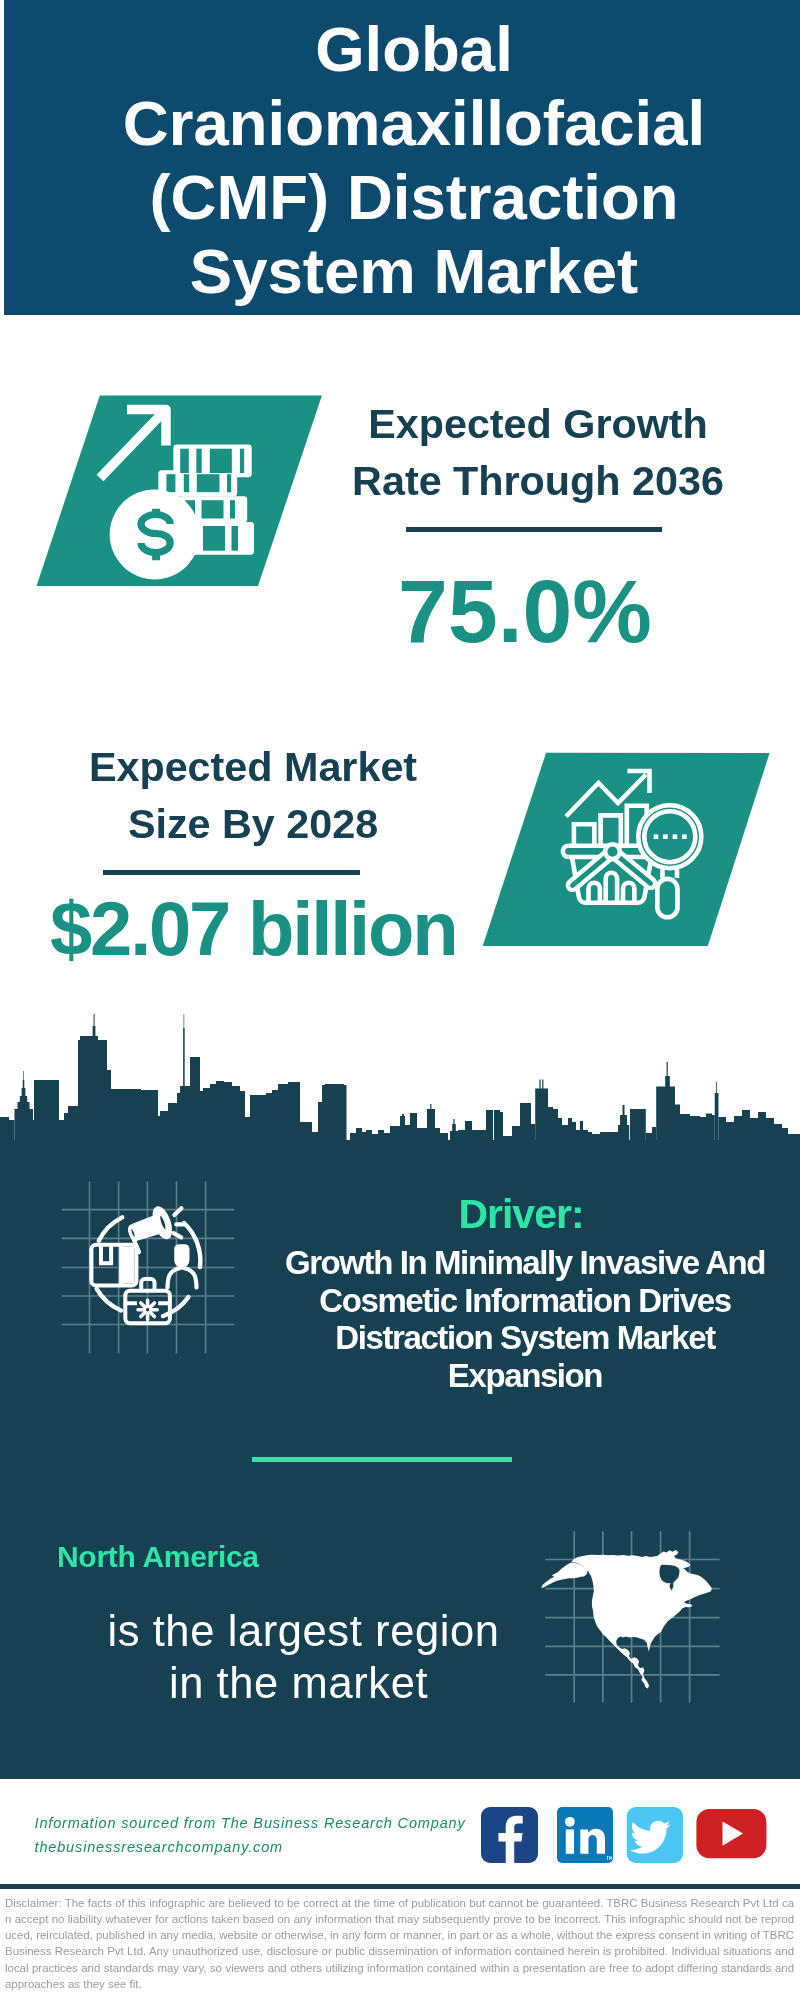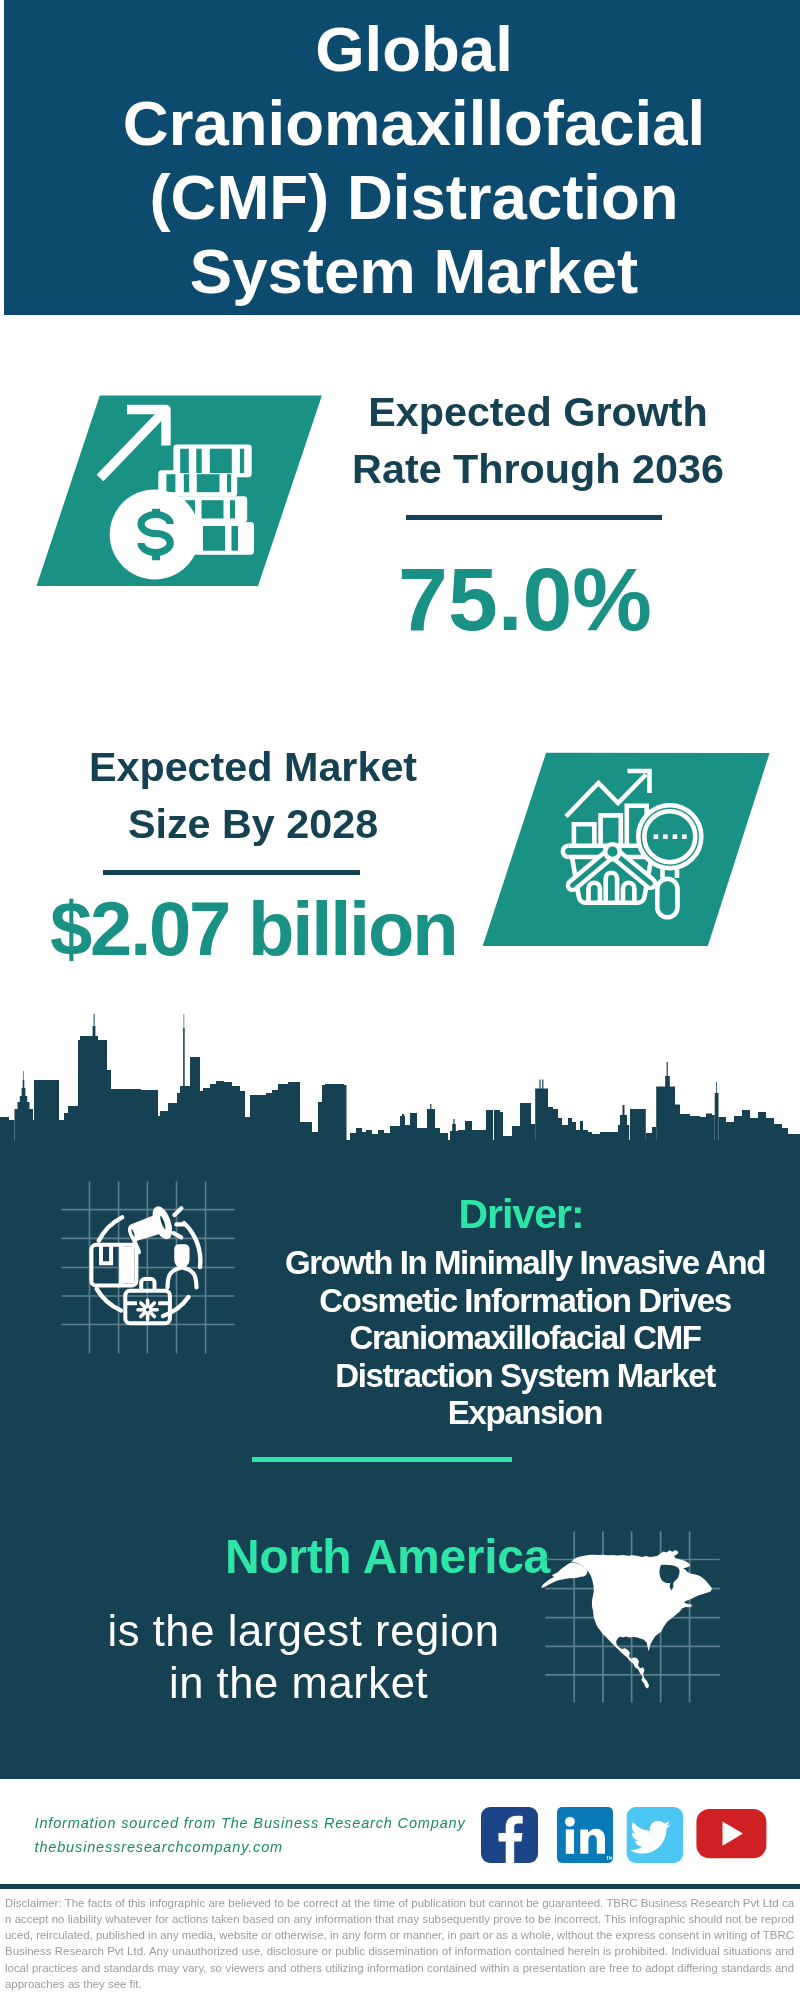--- a/index.html
+++ b/index.html
@@ -4,28 +4,28 @@
 <style>
   html,body{margin:0;padding:0;}
   body{width:800px;height:2000px;background:#fff;font-family:"Liberation Sans",sans-serif;overflow:hidden;}
   .page{position:relative;width:800px;height:2000px;background:#fff;}
   .header{position:absolute;left:4px;top:0;width:800px;height:315px;background:#0c4a6e;}
   .tl{color:#fff;font-size:63.5px;font-weight:bold;text-align:center;line-height:74px;}
   .ttl-wrap{position:absolute;left:10px;top:12px;width:800px;}
   .darkband{position:absolute;left:0;width:800px;background:#164152;}
   .para{position:absolute;}
   .para svg{display:block;}
-  .stat1-txt{position:absolute;left:338px;top:384px;width:400px;}
+  .stat1-txt{position:absolute;left:338px;top:396px;width:400px;}
   .stat2-txt{position:absolute;left:63px;top:739px;width:380px;}
   .lbl{white-space:nowrap;color:#164152;font-size:41.3px;font-weight:bold;text-align:center;line-height:57px;letter-spacing:0px;}
   .rule{height:5px;background:#164152;margin:17px auto 0px;}
   .driver-head{color:#2ee5a8;font-size:41px;font-weight:bold;text-align:center;letter-spacing:-1.0px;line-height:41px;}
   .driver-line{color:#ffffff;font-size:33px;font-weight:bold;text-align:center;letter-spacing:-1.4px;line-height:37.5px;white-space:nowrap;}
   .mint-rule{position:absolute;background:#2ee5a8;}
-  .region-head{color:#2ee5a8;font-size:48px;font-weight:bold;text-align:right;letter-spacing:-0.3px;line-height:43px;white-space:nowrap;}
+  .region-head{color:#2ee5a8;font-size:30px;font-weight:bold;text-align:left;letter-spacing:-0.3px;line-height:43px;white-space:nowrap;}
   .region-line{color:#ffffff;font-size:43.5px;font-weight:normal;text-align:center;letter-spacing:0.6px;line-height:54px;white-space:nowrap;}
   .src{color:#1a8c63;font-size:14.5px;line-height:23.5px;white-space:nowrap;letter-spacing:0.85px;font-style:italic;}
   .disc{position:absolute;left:5px;top:1895px;width:789px;color:#9c9a9c;font-size:11.45px;line-height:16.15px;text-align:justify;word-break:break-all;}
   .val{color:#1a9185;font-weight:bold;text-align:center;font-size:89.5px;line-height:89.5px;margin-top:35px;white-space:nowrap;}
 </style>
 </head>
 <body>
 
 <div class="page">
   <div class="header">
@@ -298,21 +298,20 @@
       <path d="M92.6,125.2 L92.6,144.4 M83.0,134.8 L102.2,134.8 M85.8,128.0 L99.4,141.6 M99.4,128.0 L85.8,141.6"></path>
     </g>
     <circle cx="92.6" cy="134.8" r="3.0" fill="#164152" stroke="#ffffff" stroke-width="2.6"></circle>
   </svg>
 
   <div style="position:absolute;left:261px;top:1194px;width:520px;">
     <div class="driver-head">Driver:</div>
     <div style="margin-top:9px;position:relative;left:4px;">
       <div class="driver-line">Growth In Minimally Invasive And</div>
       <div class="driver-line">Cosmetic Information Drives</div>
-      <div class="driver-line">Craniomaxillofacial CMF</div>
       <div class="driver-line">Distraction System Market</div>
       <div class="driver-line">Expansion</div>
     </div>
   </div>
   <div class="mint-rule" style="left:252px;top:1457px;width:260px;height:5px;"></div>
 
   <div style="position:absolute;left:57px;top:1535px;width:493px;">
     <div class="region-head">North America</div>
     <div class="region-line" style="margin-top:26px">is the largest region</div>
     <div class="region-line" style="position:relative;left:-5px;top:-2px;">in the market</div>

